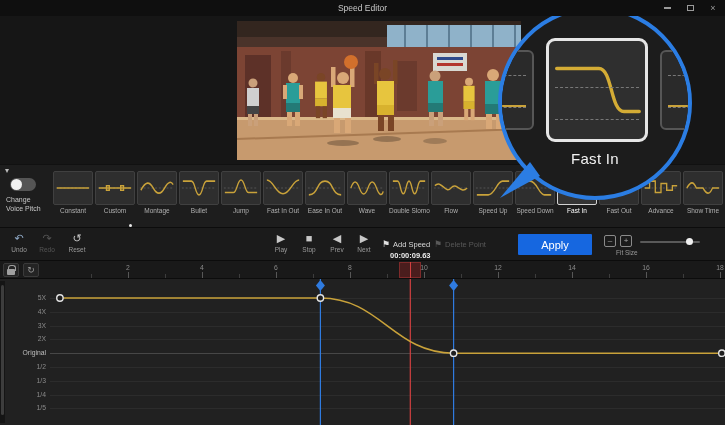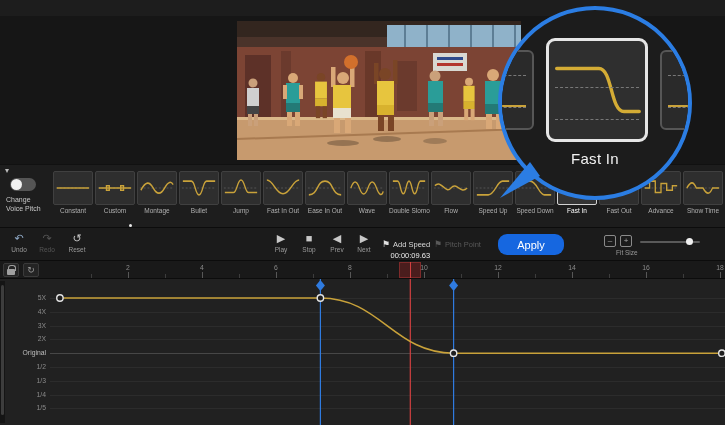--- a/index.html
+++ b/index.html
@@ -46,21 +46,21 @@
   
   .toolbar{position:absolute;left:0;top:227px;right:0;height:33px;background:#1b1b1b;border-top:1px solid #0c0c0c;z-index:2}
   .tool{position:absolute;top:4px;width:26px;text-align:center;cursor:pointer}
   .tool .ticon{display:block;font-size:11px;line-height:13px;color:#c8c8c8}
   .tool .tlabel{display:block;font-size:6.5px;color:#9a9a9a;margin-top:1px}
   .tool.disabled .ticon,.tool.disabled .tlabel{color:#555}
   .tool.undoish .ticon{color:#8fa9c6}
   .pointbtn{position:absolute;top:11px;display:flex;align-items:center;gap:3px;font-size:7.5px;color:#d8d8d8;cursor:pointer}
   .pointbtn .flag{font-size:9px;color:#e0e0e0}
   .pointbtn.disabled,.pointbtn.disabled .flag{color:#585858}
-  .apply-btn{position:absolute;left:498px;top:6px;width:66px;height:21px;background:#1667e0;border:none;border-radius:9px;color:#fff;font-size:11px;font-family:"Liberation Sans",sans-serif;cursor:pointer}
+  .apply-btn{position:absolute;left:518px;top:6px;width:74px;height:21px;background:#1667e0;border:none;border-radius:1px;color:#fff;font-size:11px;font-family:"Liberation Sans",sans-serif;cursor:pointer}
   .fitbox{position:absolute;top:7px;width:12px;height:12px;border:1px solid #8a8a8a;border-radius:2px;color:#aaa;font-size:8px;line-height:10px;text-align:center;cursor:pointer}
   .zoom-slider{position:absolute;left:640px;top:13px;width:60px;height:2px;background:#5a5a5a;border-radius:1px;cursor:pointer}
   .zoom-knob{position:absolute;left:46px;top:-3px;width:7px;height:7px;border-radius:50%;background:#f0f0f0}
   .fit-label{position:absolute;left:616px;top:21px;font-size:6.5px;color:#9a9a9a}
   .timestamp{position:absolute;top:23px;width:64px;text-align:center;font-size:7.5px;color:#ececec;z-index:4}
 
   
   .ruler{position:absolute;left:0;top:260px;right:0;height:18px;background:#191919;border-top:1px solid #0c0c0c;z-index:2}
   .tick-label{position:absolute;top:3px;width:16px;margin-left:-8px;text-align:center;font-size:6.8px;color:#8a8a8a}
   .tick-mark{position:absolute;bottom:0;width:1px;height:4px;background:#3d3d3d}
@@ -80,20 +80,34 @@
   .grid-line.bright{background:#474747}
   .grid-label{position:absolute;left:6px;width:40px;text-align:right;font-size:6.8px;color:#8a8a8a}
   .grid-label.bright{color:#bdbdbd}
   #curve-svg{position:absolute;left:0;top:0}
 </style>
 </head>
 <body>
 
 <div class="app">
 
+  <div class="titlebar">
+    <div class="title">Speed Editor</div>
+    <div class="win-controls">
+      <span class="win-btn">
+          <span class="min-bar"></span>
+        </span>
+      <span class="win-btn">
+          <span class="max-box"></span>
+        </span>
+      <span class="win-btn">
+          <span>×</span>
+        </span>
+    </div>
+  </div>
 
   <div class="preview-area">
     <div class="video">
       <svg viewBox="0 0 284 139" width="284" height="139" preserveAspectRatio="none">
         <rect width="284" height="139" fill="#7c4434"></rect>
         <rect width="284" height="16" fill="#33261f"></rect>
         <rect x="150" y="4" width="134" height="22" fill="#8fb2c9"></rect>
         <g stroke="#5d7e95" stroke-width="2">
           <line x1="168" y1="4" x2="168" y2="26"></line>
             <line x1="190" y1="4" x2="190" y2="26"></line>
@@ -421,33 +435,33 @@
         <span class="ticon">▶</span>
         <span class="tlabel">Next</span>
       </div>
 
     <div class="pointbtn" style="left:382px">
         <span class="flag">⚑</span>
         <span>Add Speed</span>
       </div>
     <div class="pointbtn disabled" style="left:434px">
         <span class="flag">⚑</span>
-        <span>Pitch Point</span>
+        <span>Delete Point</span>
       </div>
 
     <button class="apply-btn">Apply</button>
 
     <div class="fitbox" style="left:604px">–</div>
     <div class="fitbox" style="left:620px">+</div>
     <div class="zoom-slider">
         <div class="zoom-knob"></div>
       </div>
     <div class="fit-label">Fit Size</div>
 
-    <div class="timestamp" id="timestamp" style="left: 378.31px;">00:00:09.63</div>
+    <div class="timestamp" id="timestamp" style="left: 378.31px; font-weight: bold;">00:00:09.63</div>
   </div>
 
   <div class="ruler" id="ruler">
     <div class="ruler-btn" style="left:3px">
         <span class="lock-icon"></span>
       </div>
     <div class="ruler-btn" style="left:23px">
         <span class="rotate-glyph">↻</span>
       </div>
     <div class="ruler-marker" id="ruler-marker" style="left: 399.31px;"></div>

